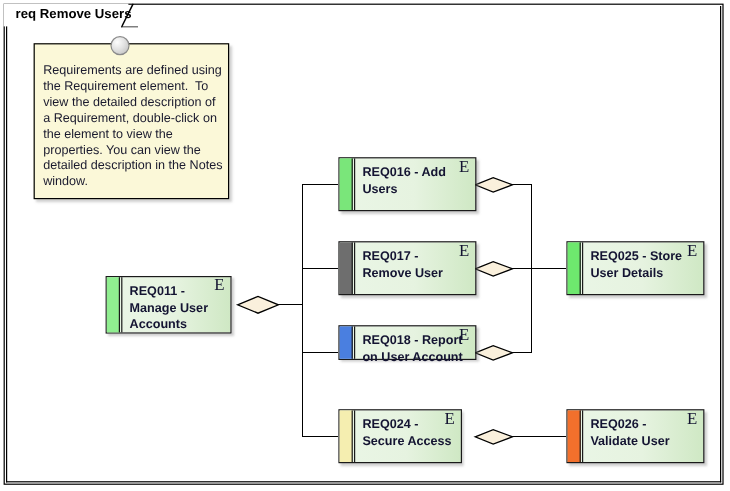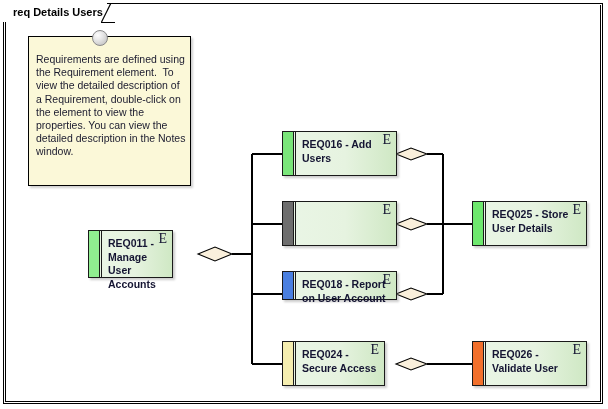--- a/index.html
+++ b/index.html
@@ -76,21 +76,21 @@
     width: 16px;
     height: 20px;
   }
 
   
   .note {
     position: absolute;
     left: 28px;
     top: 36px;
     width: 163px;
-    height: 150px;
+    height: 130px;
     background: #fbf8d8;
     border: 1px solid #000000;
     box-sizing: border-box;
     box-shadow: 2px 2px 2px rgba(120,120,120,0.35);
   }
   .note-text {
     position: absolute;
     left: 7px;
     top: 16px;
     width: 150px;
@@ -177,21 +177,21 @@
 
   <div class="frame-outer"></div>
   <div class="frame-inner"></div>
 
   <div class="frame-tab">
     <div class="frame-tab-body"></div>
     <svg class="frame-tab-slant" viewBox="0 0 16 20">
       <path d="M0,20 L10,0" stroke="#000000" stroke-width="1.2" fill="none"></path>
       <path d="M0,19.5 L14,19.5" stroke="#000000" stroke-width="1" fill="none"></path>
     </svg>
-    <div class="frame-tab-label">req Details Users</div>
+    <div class="frame-tab-label">req Remove Users</div>
   </div>
 
   <svg class="conn-svg" viewBox="0 0 608 409">
     <g stroke="#000000" stroke-width="1.1" fill="none" shape-rendering="crispEdges">
 
       <path d="M232,254 L252,254"></path>
       <path d="M252,154 L252,364"></path>
       <path d="M252,154 L282,154"></path>
       <path d="M252,224 L282,224"></path>
       <path d="M252,294 L282,294"></path>
@@ -212,34 +212,35 @@
       <polygon points="396,294 411,288 427,294 411,300"></polygon>
       <polygon points="396,364 411,358 427,364 411,370"></polygon>
     </g>
   </svg>
 
   <div class="note">
     <div class="note-text">Requirements are defined using the Requirement element.  To view the detailed description of a Requirement, double-click on the element to view the properties. You can view the detailed description in the Notes window.</div>
   </div>
   <div class="note-pin"></div>
 
-  <div class="req" style="left:88px; top:230px; width:85px; height:48px;">
+  <div class="req" style="left:88px; top:230px; width:105px; height:48px;">
     <div class="req-bar" style="background:#90ee90;"></div>
     <div class="req-label">REQ011 - Manage User Accounts</div>
     <div class="req-e">E</div>
   </div>
 
   <div class="req" style="left:282px; top:131px; width:115px; height:45px;padding-left:16px;">
     <div class="req-bar" style="background:#7ae67a;"></div>
     <div class="req-label">REQ016 - Add Users</div>
     <div class="req-e">E</div>
   </div>
 
   <div class="req" style="left:282px; top:201px; width:115px; height:45px;">
     <div class="req-bar" style="background:#6e6e6e;"></div>
+    <div class="req-label">REQ017 - Remove User</div>
     <div class="req-e">E</div>
   </div>
 
   <div class="req" style="left:282px; top:271px; width:115px; height:29px;">
     <div class="req-bar" style="background:#4a7fe0;"></div>
     <div class="req-label">REQ018 - Report on User Account</div>
     <div class="req-e">E</div>
   </div>
 
   <div class="req" style="left:282px; top:341px; width:103px; height:45px;">

